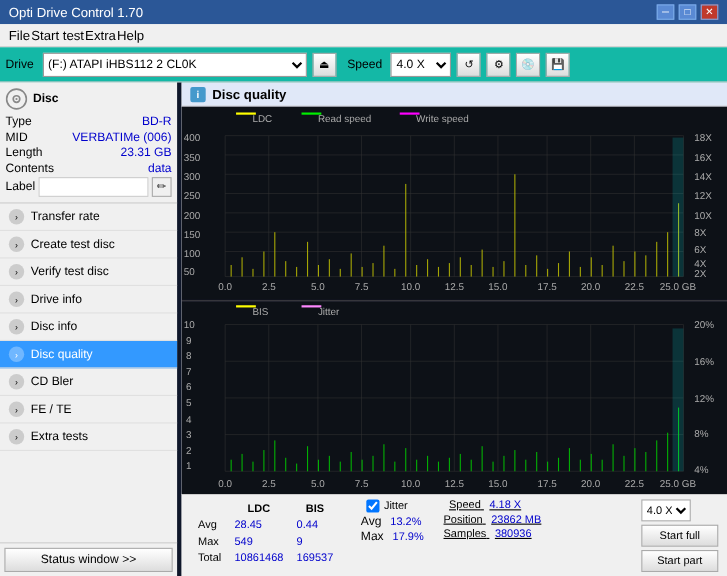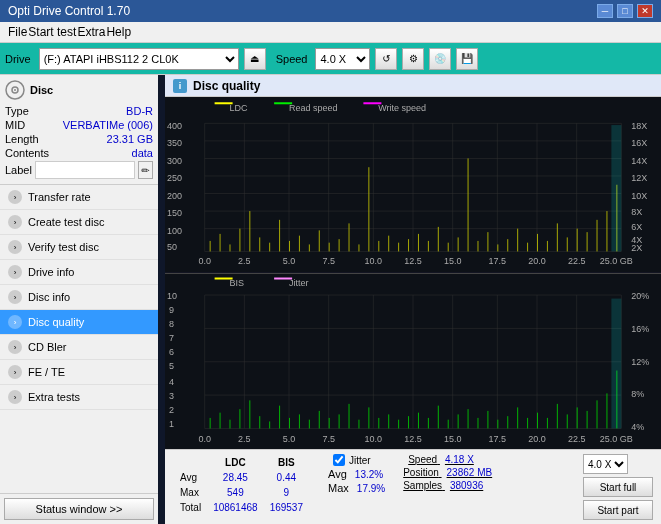--- a/index.html
+++ b/index.html
@@ -12,30 +12,30 @@
     
     .titlebar { background: #2b5797; color: white; display: flex; justify-content: space-between; align-items: center; padding: 3px 8px; height: 22px; gap: 44px; }
     .titlebar-title { font-size: 12px; font-weight: normal; }
     .titlebar-controls { display: flex; gap: 4px; }
     .titlebar-btn { width: 16px; height: 14px; background: #5a8ad4; border: 1px solid #7aaae8; color: white; font-size: 9px; cursor: pointer; display: flex; align-items: center; justify-content: center; }
     .titlebar-btn.close { background: #c0392b; }
 
     
     .toolbar { background: #14b8a6; border-bottom: 1px solid #ccc; padding: 3px 5px; display: flex; align-items: center; gap: 5px; height: 32px; }
     .toolbar-label { font-size: 11px; color: #000; margin-right: 3px; }
-    .drive-select { height: 22px; font-size: 11px; width: 200px; border: 1px solid #999; background: white; }
+    .drive-select { height: 22px; font-size: 11px; width: 240px; border: 1px solid #999; background: white; }
     .toolbar-btn { width: 22px; height: 22px; background: linear-gradient(#fff, #ddd); border: 1px solid #aaa; cursor: pointer; display: flex; align-items: center; justify-content: center; font-size: 10px; }
     .speed-label { font-size: 11px; margin-left: 5px; margin-right: 3px; }
     .speed-select { height: 22px; font-size: 11px; width: 55px; border: 1px solid #999; background: white; }
 
     
     .main { display: flex; height: calc(524px - 22px - 21px - 32px); }
 
     
-    .sidebar { width: 165px; background: #f0f0f0; border-right: 7px solid #0f172a; display: flex; flex-direction: column; flex-shrink: 0; }
+    .sidebar { width: 165px; background: #f0f0f0; border-right: 4px solid #0f172a; display: flex; flex-direction: column; flex-shrink: 0; }
 
     
     .disc-panel { border-bottom: 1px solid #ccc; padding: 5px; }
     .disc-header { display: flex; align-items: center; gap: 5px; margin-bottom: 5px; }
     .disc-icon { width: 20px; height: 20px; }
     .disc-label { font-size: 11px; font-weight: bold; color: #000; }
     .disc-info-row { display: flex; justify-content: space-between; margin-bottom: 2px; }
     .disc-info-key { color: #000; font-size: 11px; }
     .disc-info-val { color: #0000cc; font-size: 11px; }
     .label-row { display: flex; align-items: center; gap: 3px; margin-top: 2px; }
@@ -64,21 +64,21 @@
     
     .charts-area { flex: 1; background: #1a1a2e; display: flex; flex-direction: column; overflow: hidden; }
     .chart-container { flex: 1; position: relative; }
 
     
     .stats-area { background: #f0f0f0; border-top: 1px solid #ccc; padding: 4px 8px; display: flex; gap: 10px; align-items: flex-start; }
     .stats-table { font-size: 10px; }
     .stats-table td { padding: 1px 5px; }
     .stats-header { font-weight: bold; text-align: center; }
     .stats-label { color: #000; }
-    .stats-val { color: #0000cc; text-align: center; margin-left: 20px; }
+    .stats-val { color: #0000cc; text-align: left; margin-left: 20px; }
 
     .jitter-section { display: flex; align-items: center; gap: 4px; margin-left: 5px; }
     .jitter-check { width: 12px; height: 12px; }
     .jitter-label { font-size: 10px; }
     .jitter-val { color: #0000cc; font-size: 10px; }
 
     .speed-section { margin-left: 5px; font-size: 10px; }
     .speed-val { color: #0000cc; }
 
     .position-section { font-size: 10px; }

